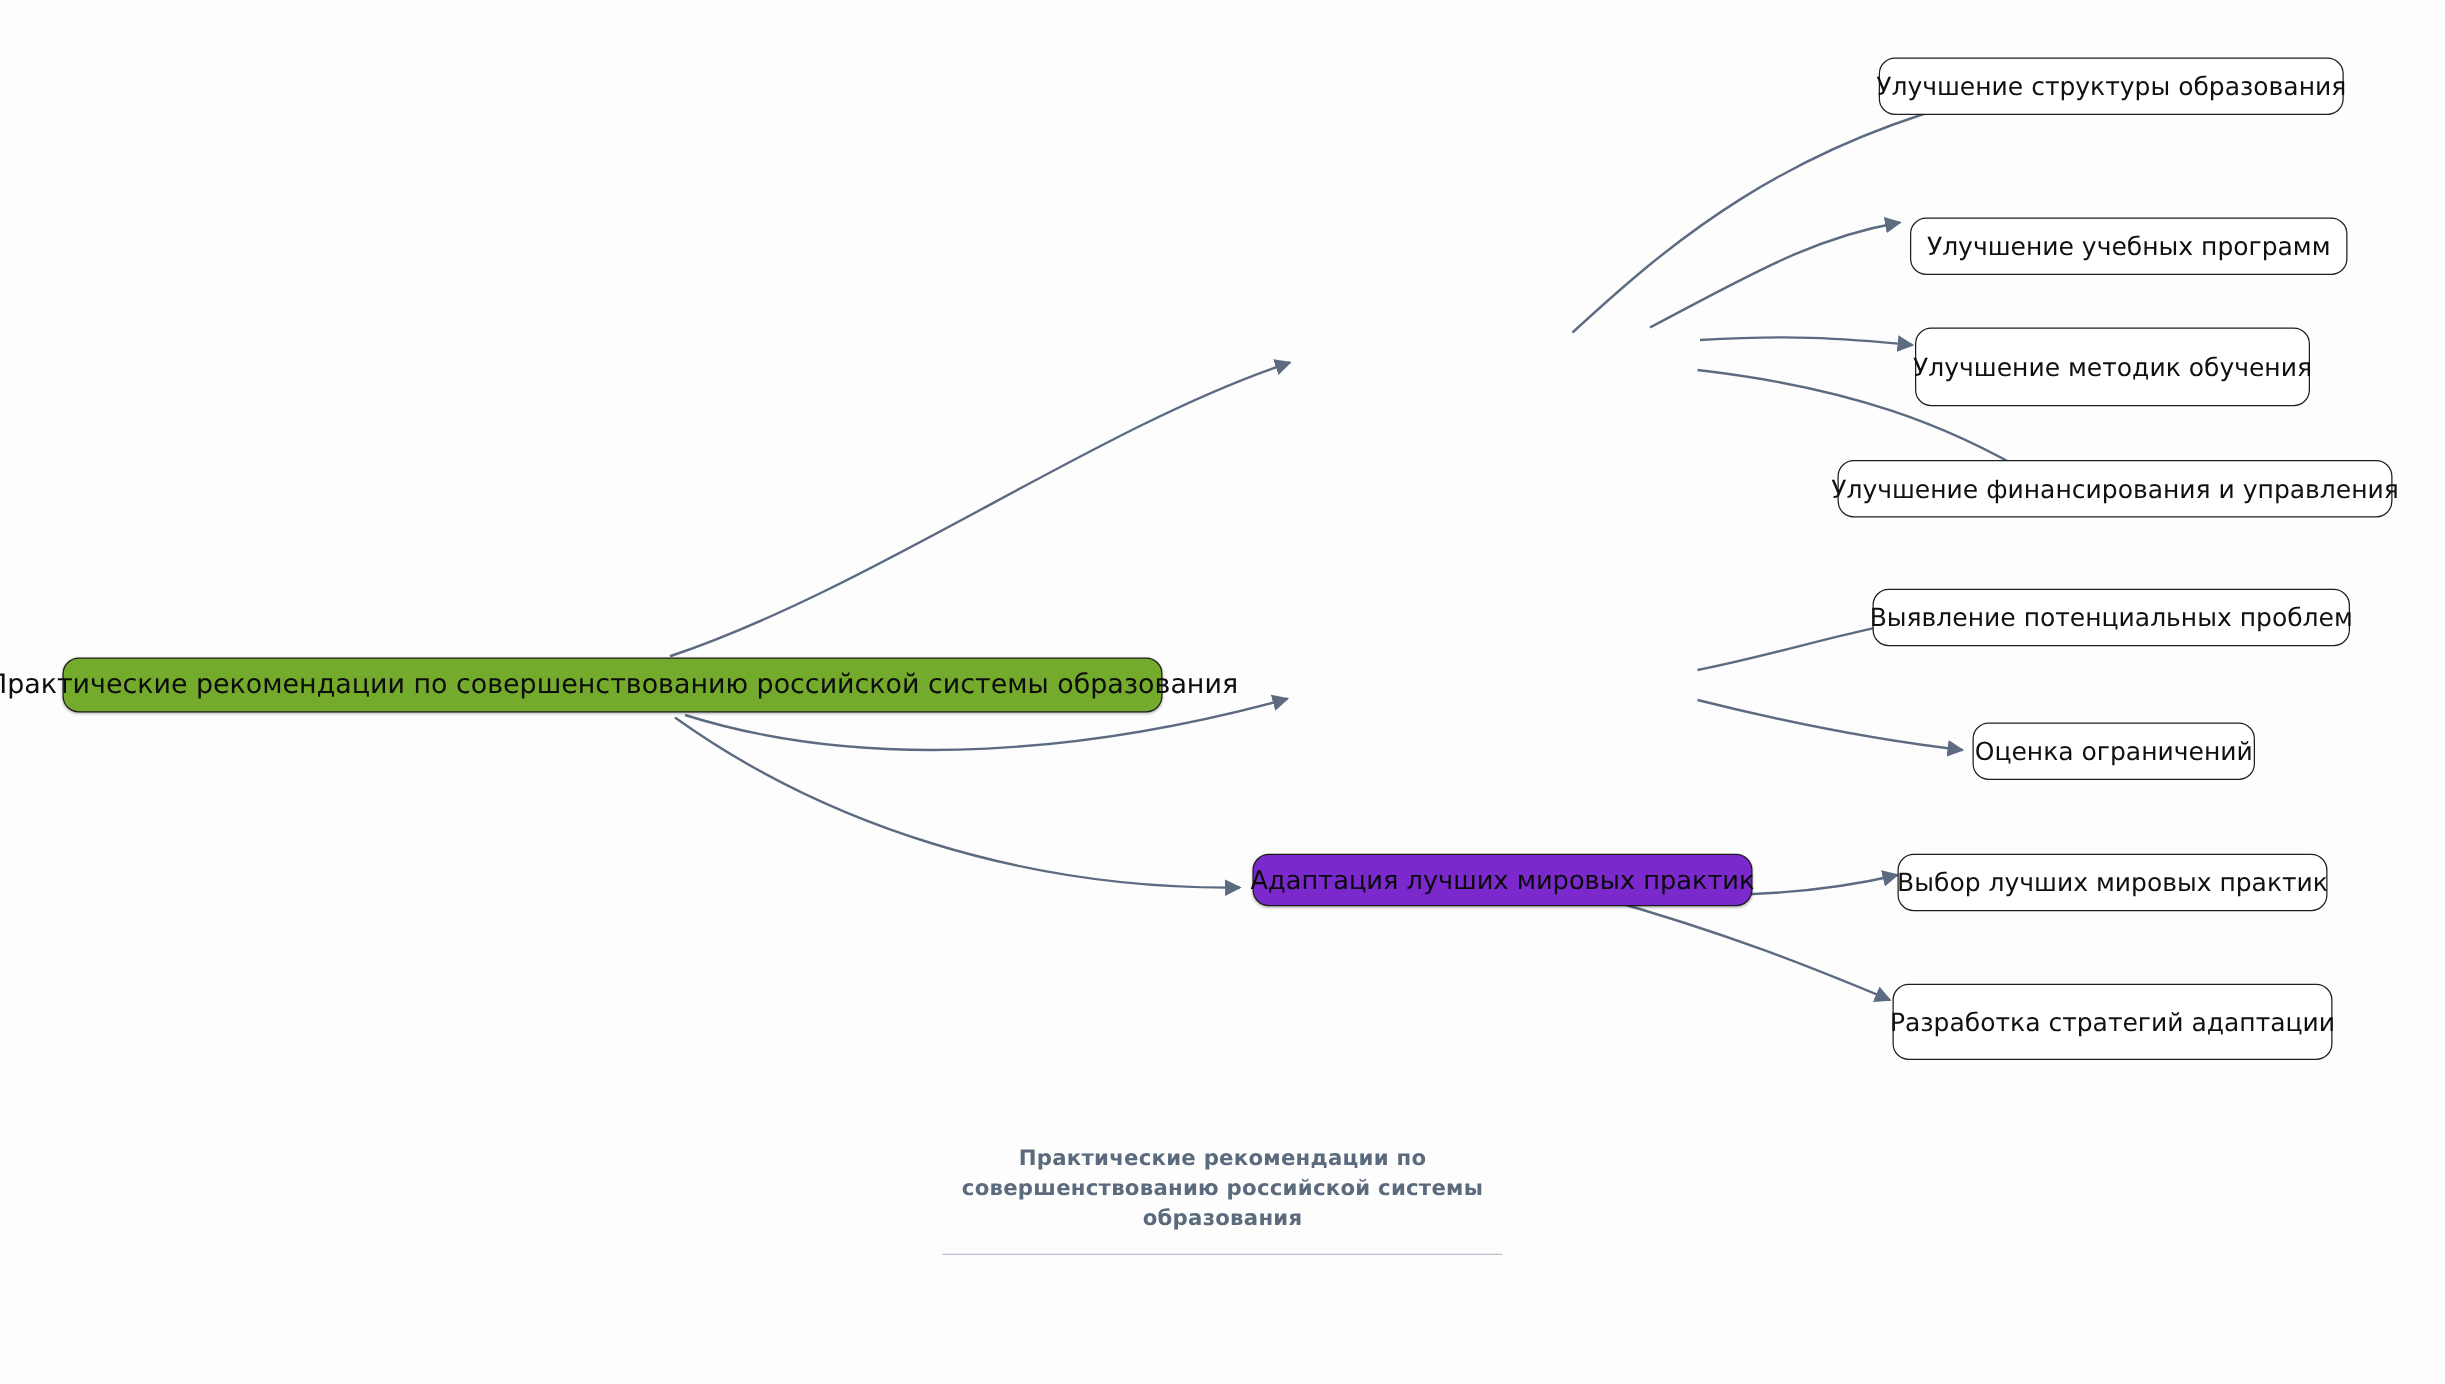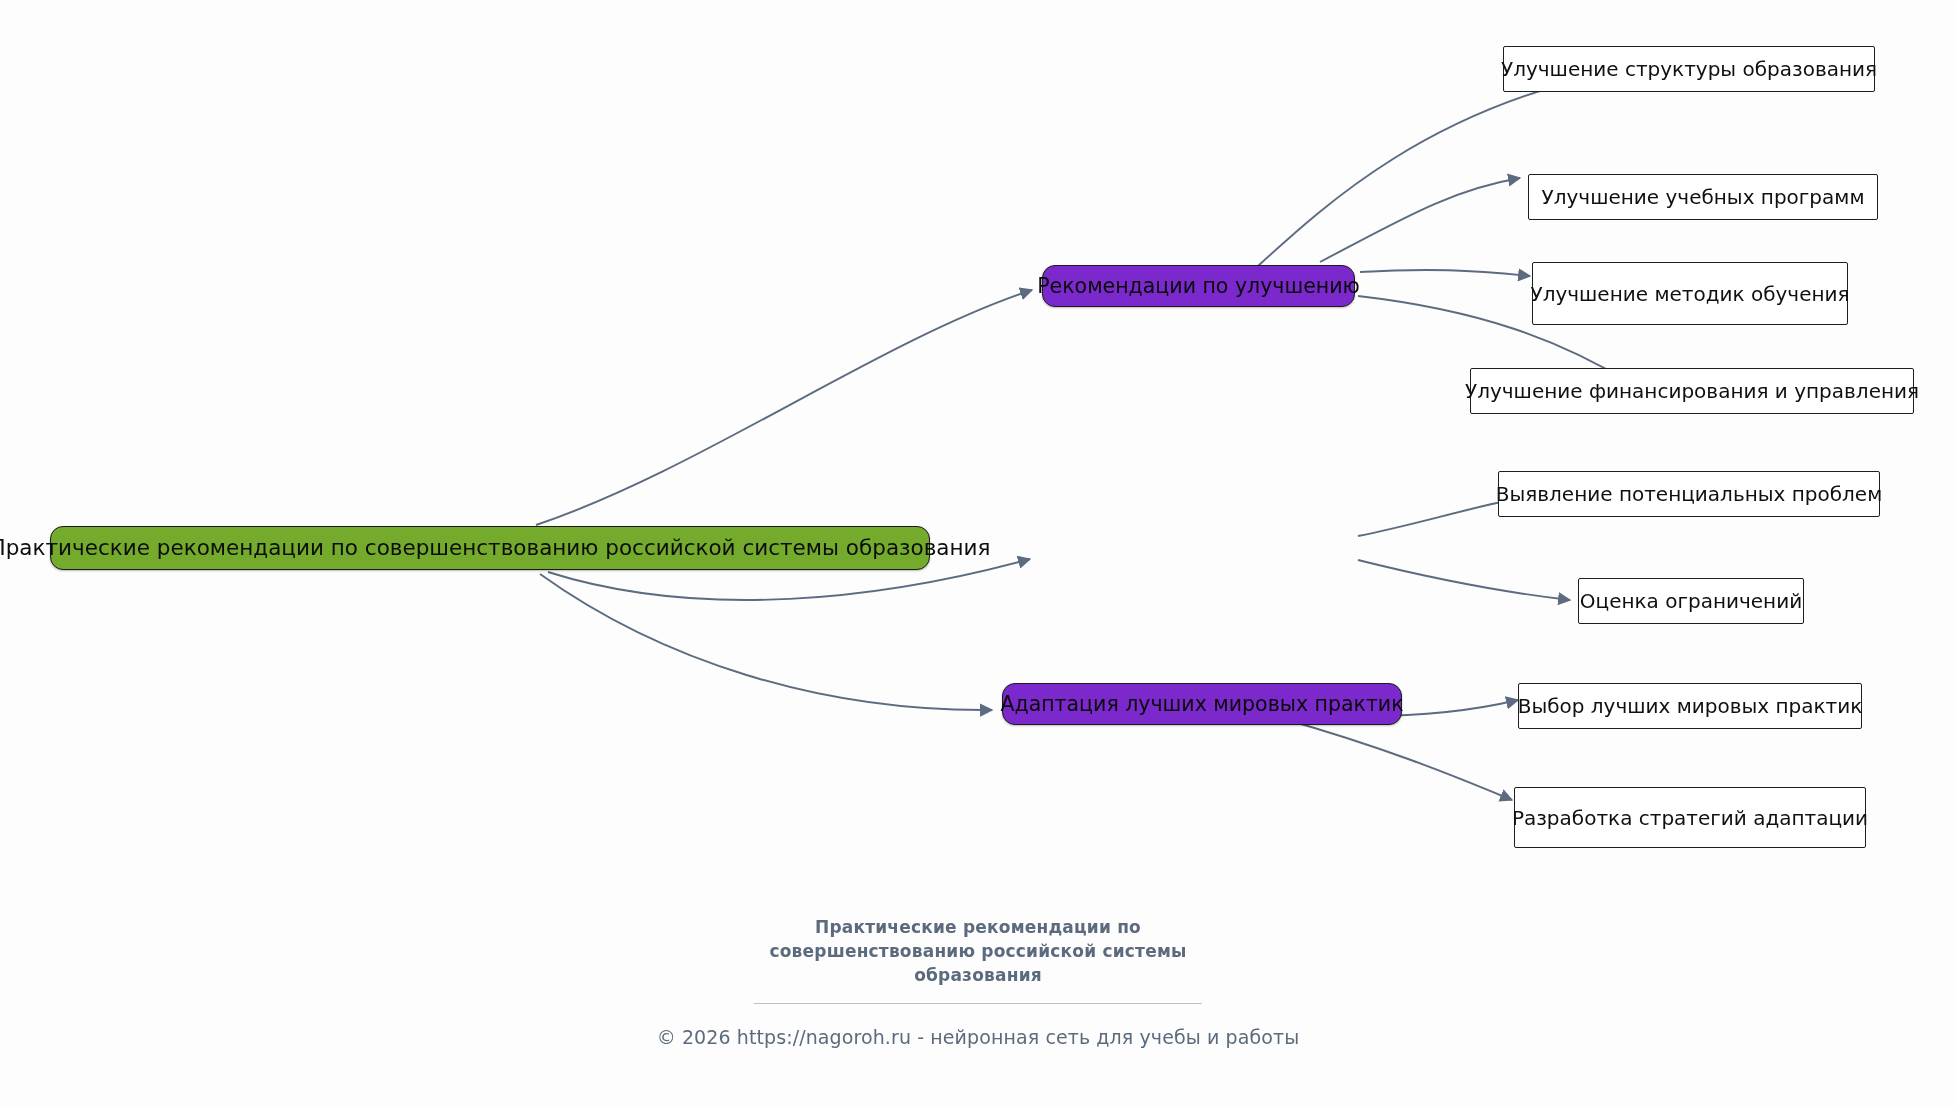--- a/index.html
+++ b/index.html
@@ -44,21 +44,21 @@
     border-radius:13px;
     color:#0a0a0a;
     font-size:20.5px;
     padding:0 14px;
     box-shadow:0 1px 2px rgba(0,0,0,.25);
   }
   
   .node.leaf{
     background:#ffffff;
     border:1.6px solid #1e1e1e;
-    border-radius:2px;
+    border-radius:13px;
     color:#101010;
     font-size:20px;
     padding:0 14px;
   }
 
   
   .footer{
     position:absolute;
     left:0;
     top:915px;
@@ -117,23 +117,20 @@
 
       <path d="M 1280 712 C 1370 720 1450 716 1518 700"></path>
       <path d="M 1280 718 C 1380 746 1450 774 1512 800"></path>
     </g>
   </svg>
 
   <div class="node root" style="left:50px;top:526px;width:880px;height:44px;">
     <span class="node-label">Практические рекомендации по совершенствованию российской системы образования</span>
   </div>
 
-  <div class="node branch" style="left:1042px;top:265px;width:313px;height:42px;">
-    <span class="node-label">Рекомендации по улучшению</span>
-  </div>
 
 
   <div class="node branch" style="left:1002px;top:683px;width:400px;height:42px;">
     <span class="node-label">Адаптация лучших мировых практик</span>
   </div>
 
   <div class="node leaf" style="left:1503px;top:46px;width:372px;height:46px;">
     <span class="node-label">Улучшение структуры образования</span>
   </div>
   <div class="node leaf" style="left:1528px;top:154px;width:350px;height:46px;margin-top:20px;">
@@ -156,16 +153,15 @@
   <div class="node leaf" style="left:1518px;top:683px;width:344px;height:46px;">
     <span class="node-label">Выбор лучших мировых практик</span>
   </div>
   <div class="node leaf" style="left:1514px;top:787px;width:352px;height:61px;">
     <span class="node-label">Разработка стратегий адаптации</span>
   </div>
 
   <div class="footer">
     <div class="footer-title">Практические рекомендации по совершенствованию российской системы образования</div>
     <div class="footer-rule"></div>
-    <div class="footer-copy">© 2026 https://nagoroh.ru - нейронная сеть для учебы и работы</div>
   </div>
 
 </div>
 
 </body></html>

